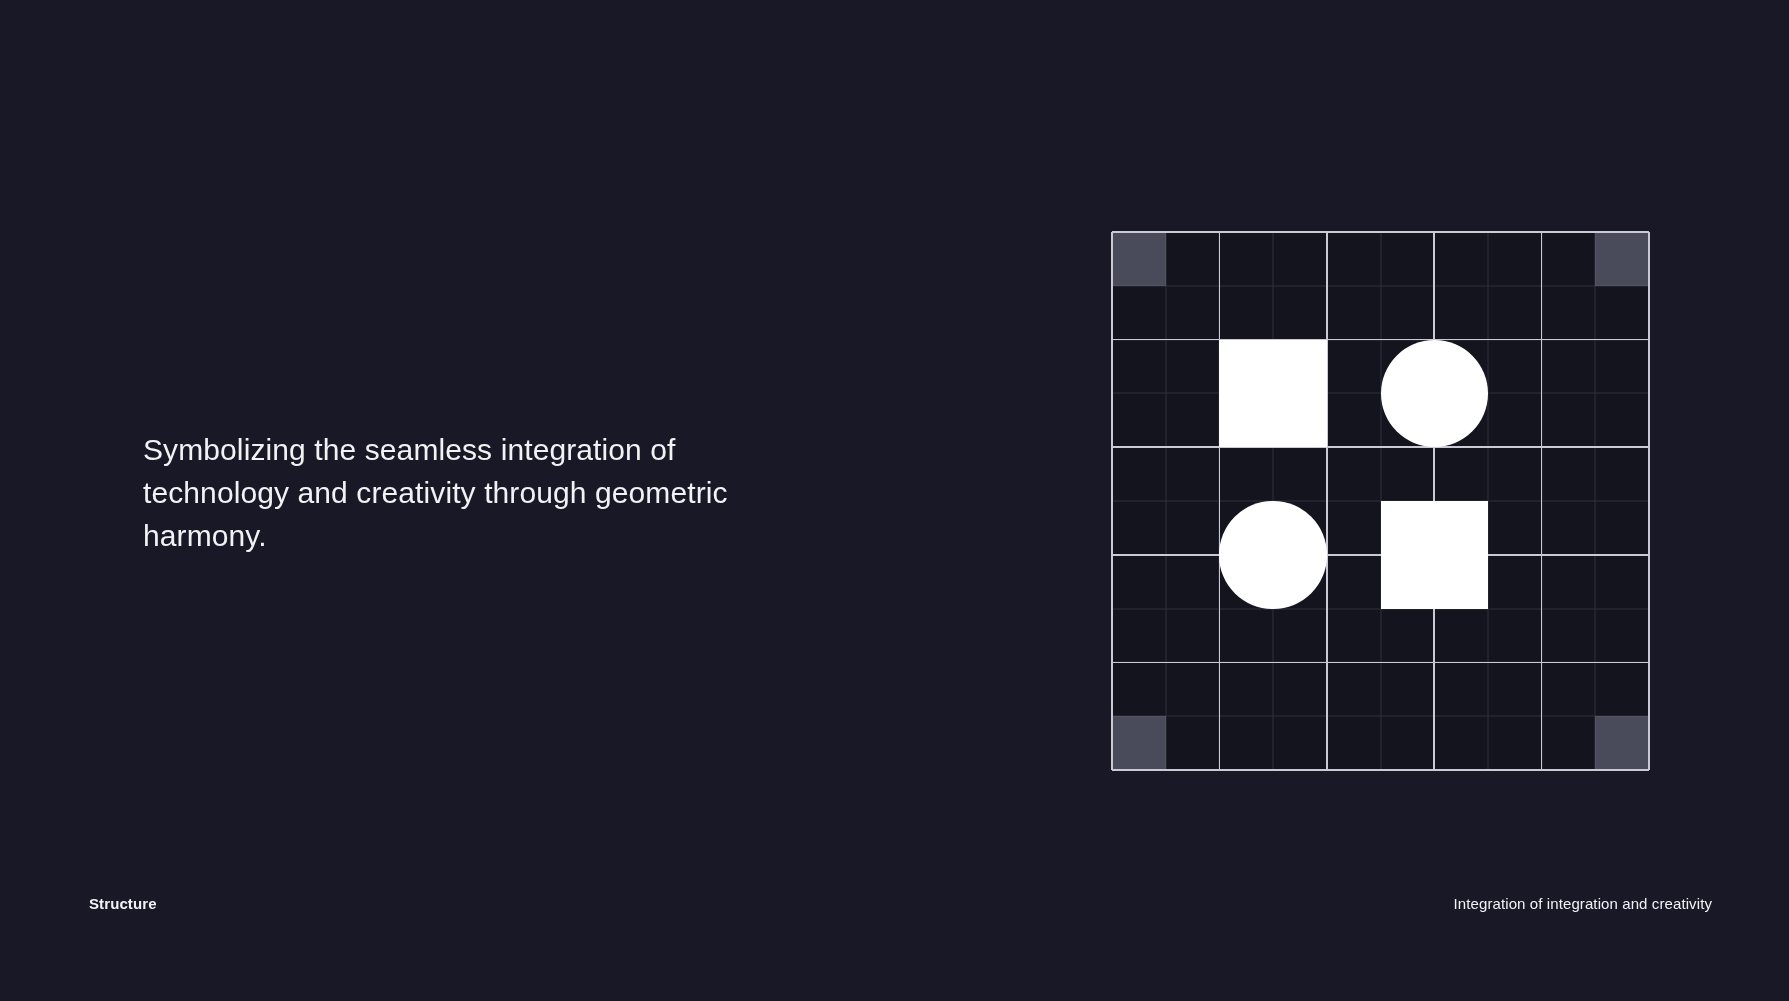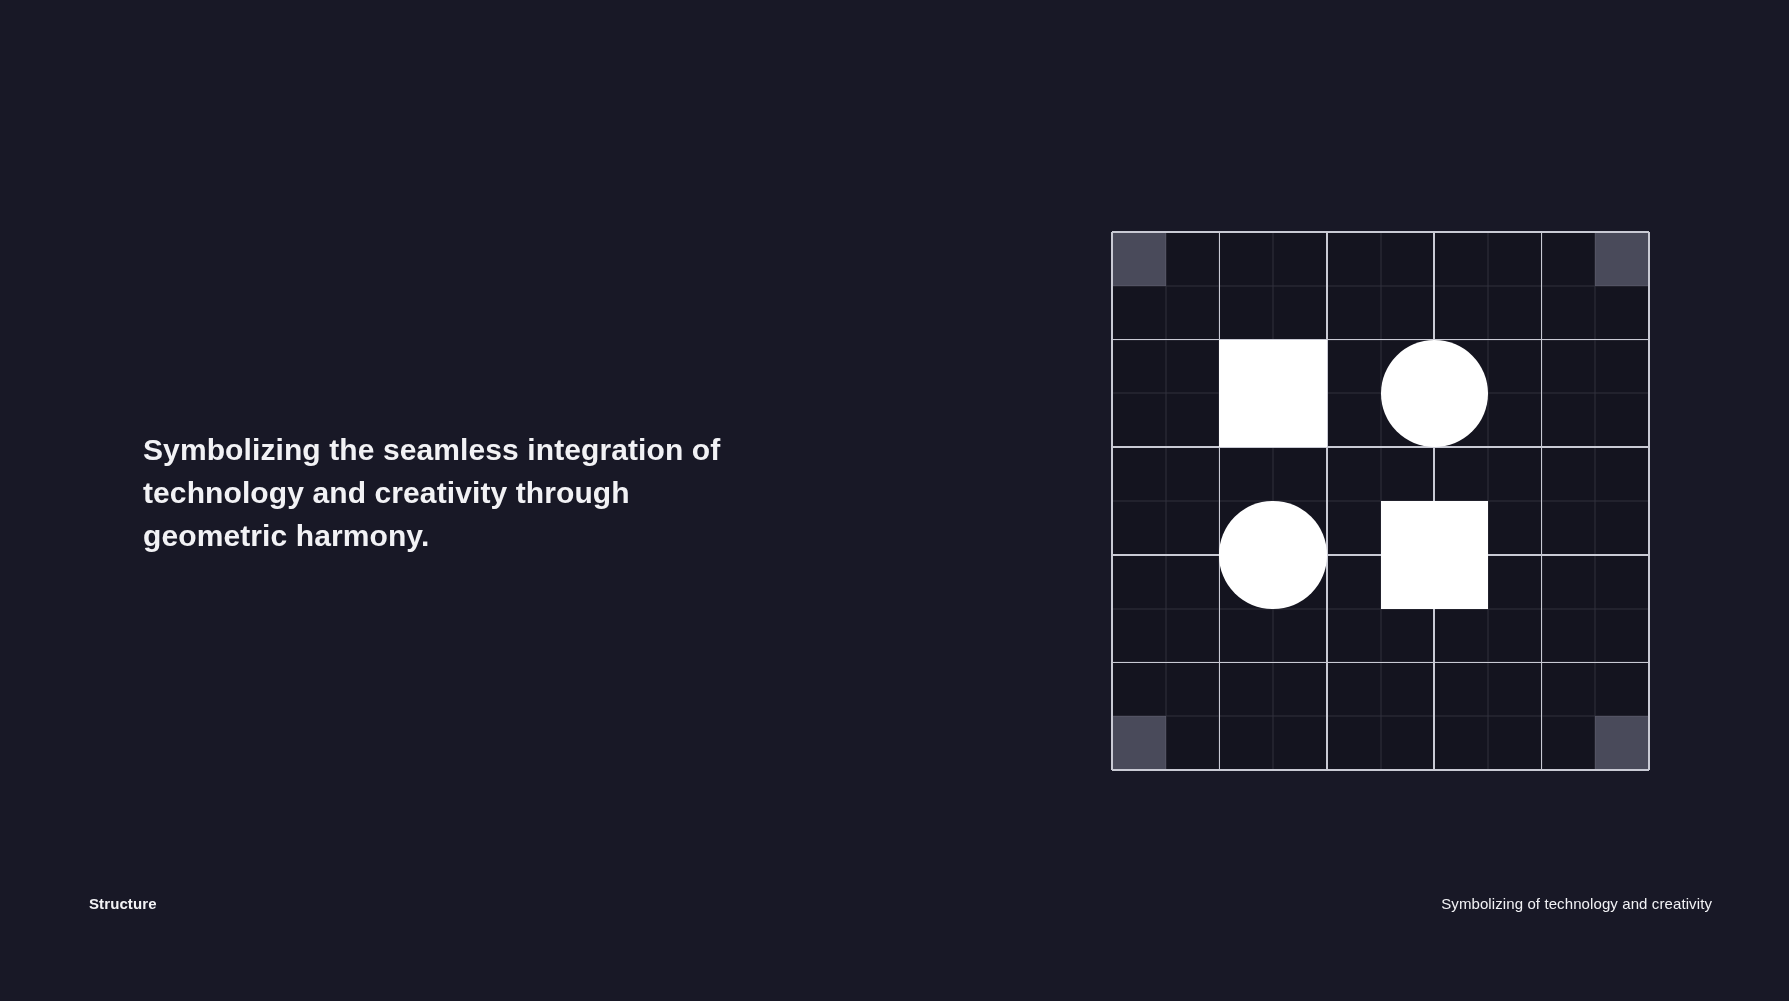--- a/index.html
+++ b/index.html
@@ -23,21 +23,21 @@
 
   
   .caption {
     position: absolute;
     left: 143px;
     top: 428px;
     width: 620px;
     color: #f2f2f5;
     font-size: 30px;
     line-height: 43px;
-    font-weight: 700;
+    font-weight: 400;
     letter-spacing: 0.1px;
     white-space: pre-line;
   }
 
   
   .figure {
     position: absolute;
     left: 1112px;
     top: 232px;
     width: 537px;
@@ -244,15 +244,15 @@
     <div class="shapes">
         <div class="shape" style="left: 107.4px; top: 107.6px; width: 107.4px; height: 107.6px;"></div>
         <div class="shape circle" style="left: 268.5px; top: 107.6px; width: 107.4px; height: 107.6px;"></div>
         <div class="shape circle" style="left: 107.4px; top: 269px; width: 107.4px; height: 107.6px;"></div>
         <div class="shape" style="left: 268.5px; top: 269px; width: 107.4px; height: 107.6px;"></div>
       </div>
   </div>
 
   <div class="footer-left">Structure</div>
 
-  <div class="footer-right">Symbolizing of technology and creativity</div>
+  <div class="footer-right">Integration of integration and creativity</div>
 
 </div>
 
 </body></html>

